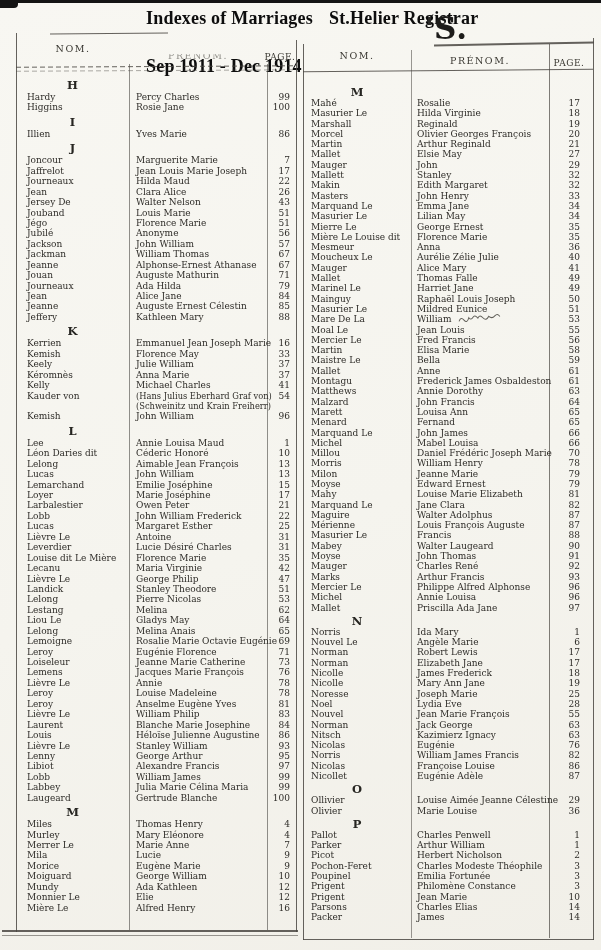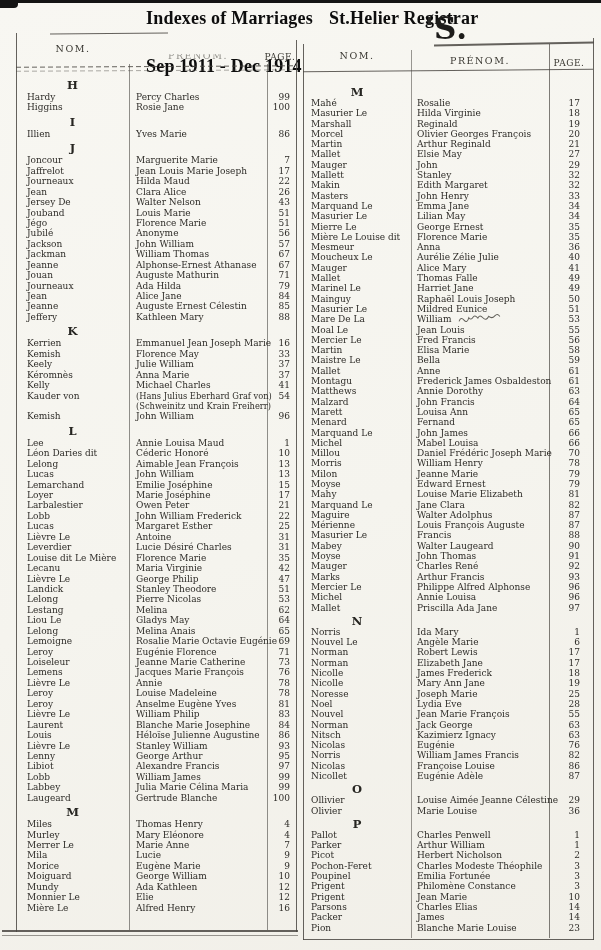--- a/index.html
+++ b/index.html
@@ -827,20 +827,15 @@
       <div class="t-row">
         <span class="cell nom">Parsons</span>
         <div class="cell prenom">Charles Elias</div>
         <span class="cell page">14</span>
       </div>
       <div class="t-row">
         <span class="cell nom">Packer</span>
         <div class="cell prenom">James</div>
         <span class="cell page">14</span>
       </div>
-      <div class="t-row">
-        <span class="cell nom">Pion</span>
-        <div class="cell prenom">Blanche Marie Louise</div>
-        <span class="cell page">23</span>
-      </div>
     </div>
 
 </div>
 
 </body></html>

